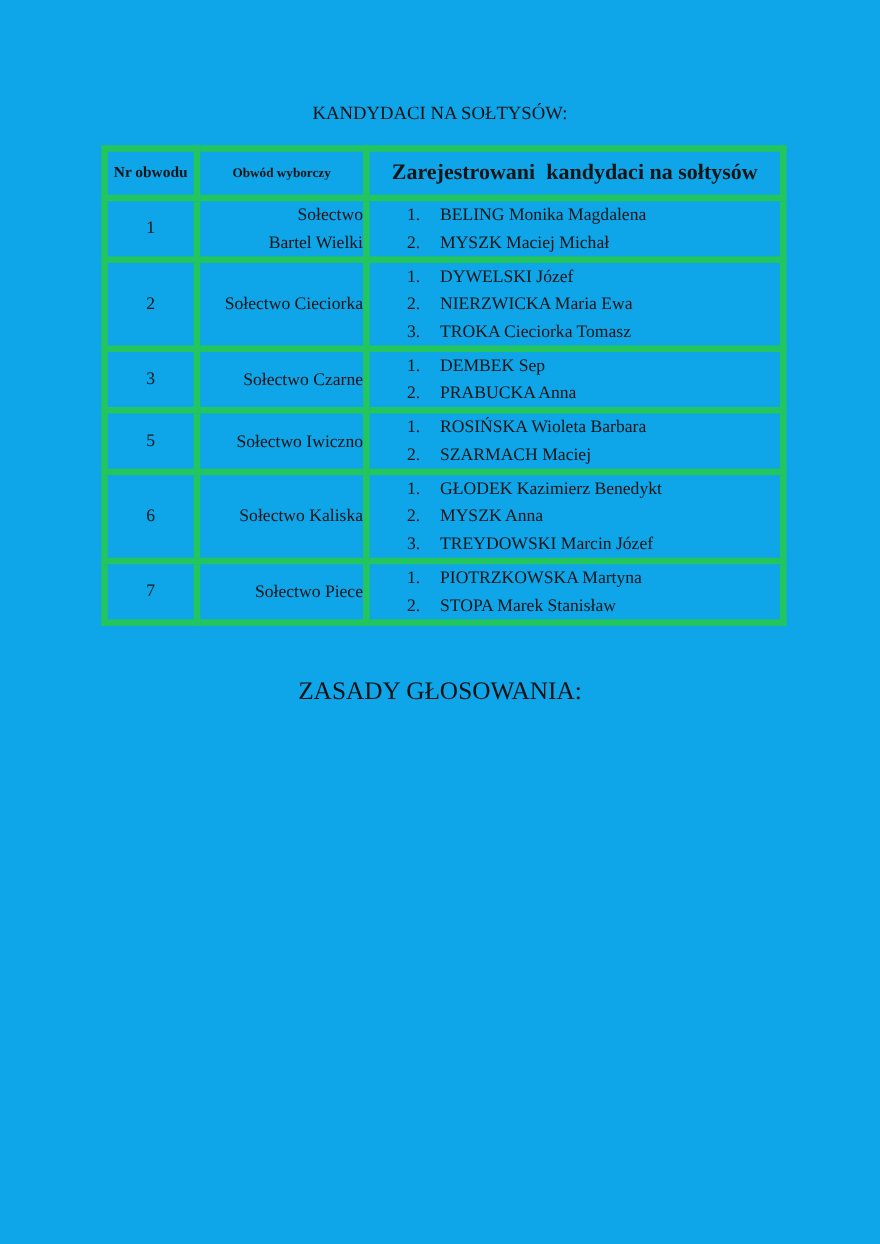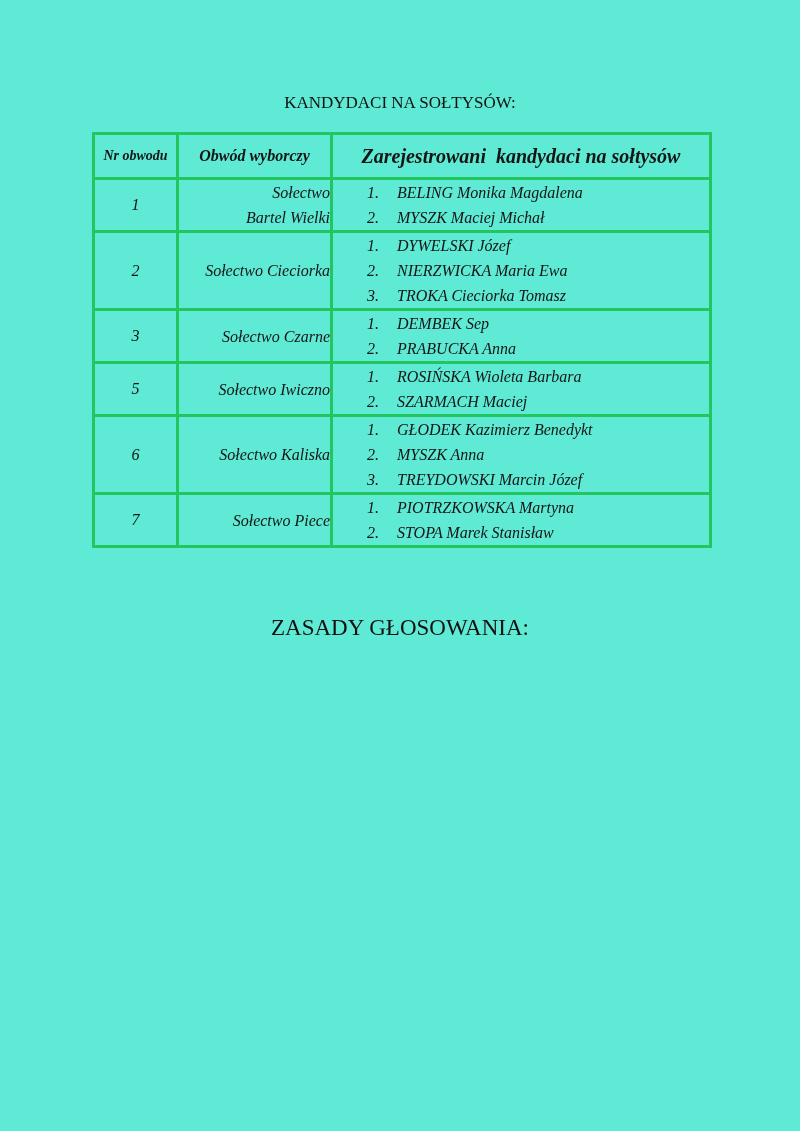--- a/index.html
+++ b/index.html
@@ -6,21 +6,21 @@
   html, body { background: #ffffff; }
   body {
     font-family: "Liberation Serif", "DejaVu Serif", serif;
     color: #1a1a1a;
     -webkit-font-smoothing: antialiased;
   }
   .page {
     position: relative;
     width: 800px;
     height: 1131px;
-    background: #5eead4;
+    background: #0ea5e9;
     margin: 0 auto;
     overflow: hidden;
   }
   .doc-title {
     position: absolute;
     top: 93px;
     left: 0;
     right: 0;
     text-align: center;
     font-size: 17px;
@@ -32,30 +32,29 @@
     left: 92px;
     top: 132px;
     border-collapse: collapse;
     table-layout: fixed;
     width: 617px;
   }
   .cand-table col.c1 { width: 84px; }
   .cand-table col.c2 { width: 154px; }
   .cand-table col.c3 { width: 379px; }
   .cand-table th, .cand-table td {
-    border: 3px solid #22c55e;
+    border: 6px solid #22c55e;
     vertical-align: middle;
     font-size: 16px;
     color: #151515;
-    font-style: italic;
   }
   .cand-table thead tr { height: 45px; }
   .cand-table th { font-weight: bold; text-align: center; }
   th.th-nr { font-size: 14px; }
-  th.th-obwod { font-size: 16px; }
+  th.th-obwod { font-size: 12px; }
   th.th-kand { font-size: 20px; white-space: pre; }
   tr.row-short { height: 50px; }
   tr.row-tall { height: 76px; }
   td.cell-nr { text-align: center; }
   td.cell-district { padding-left: 6px; line-height: 25px; text-align: right; }
   td.cell-candidates { padding-left: 22px; }
   .cand-line { line-height: 25px; white-space: nowrap; margin-left: 12px; }
   .cand-num { display: inline-block; width: 30px; }
   .section-title {
     position: absolute;

